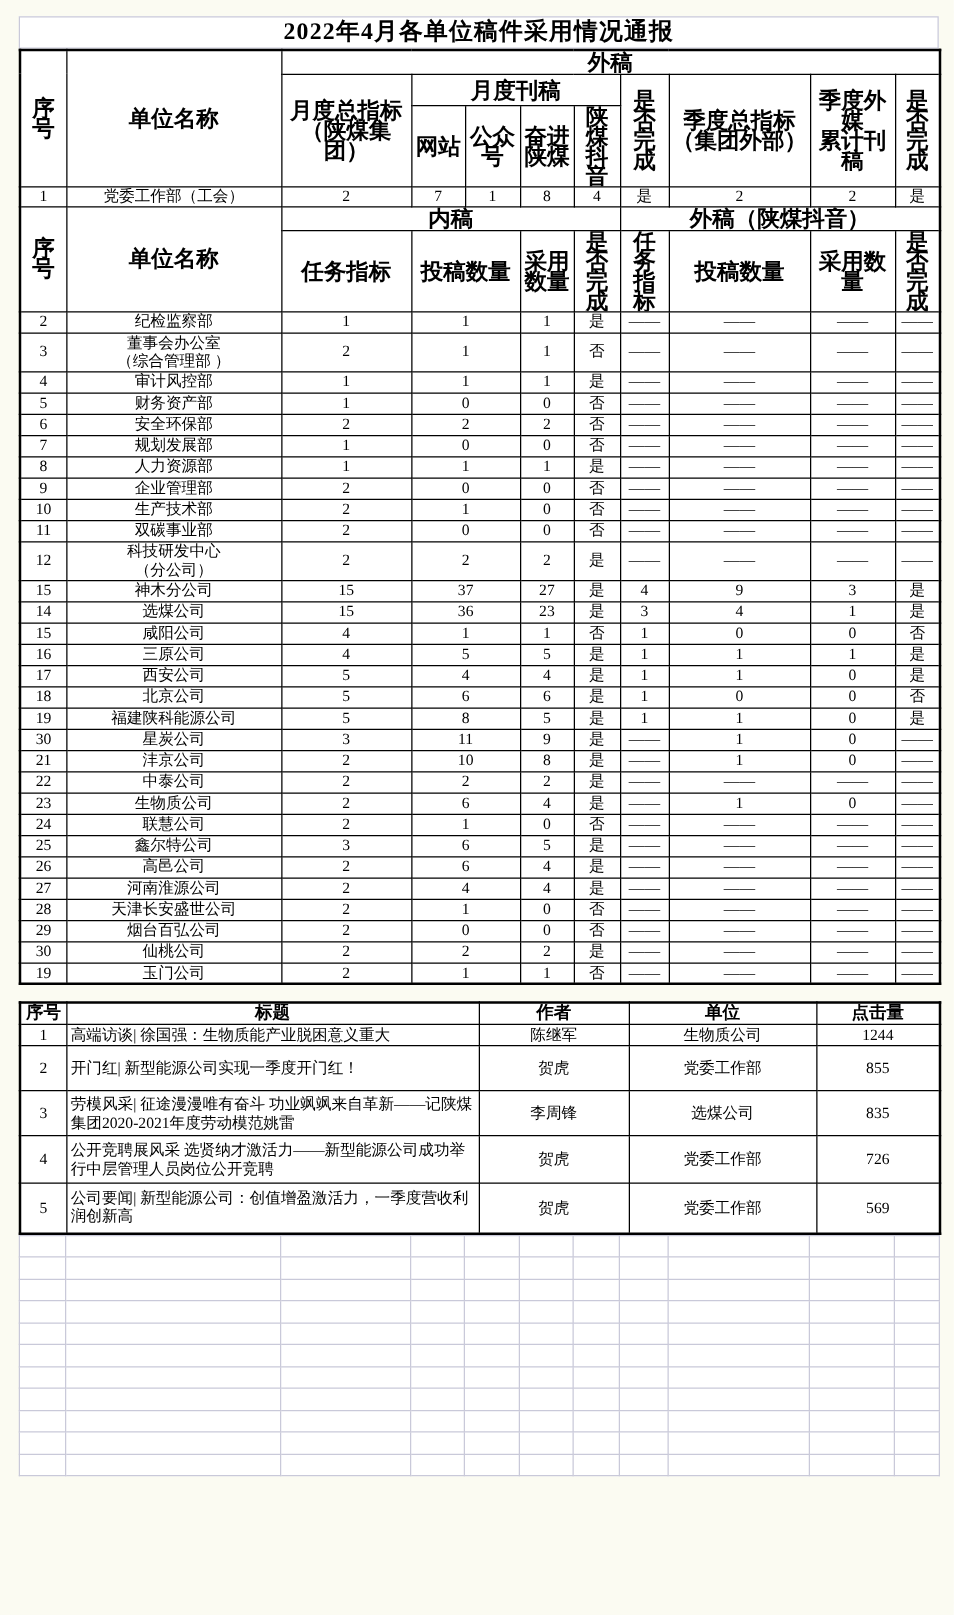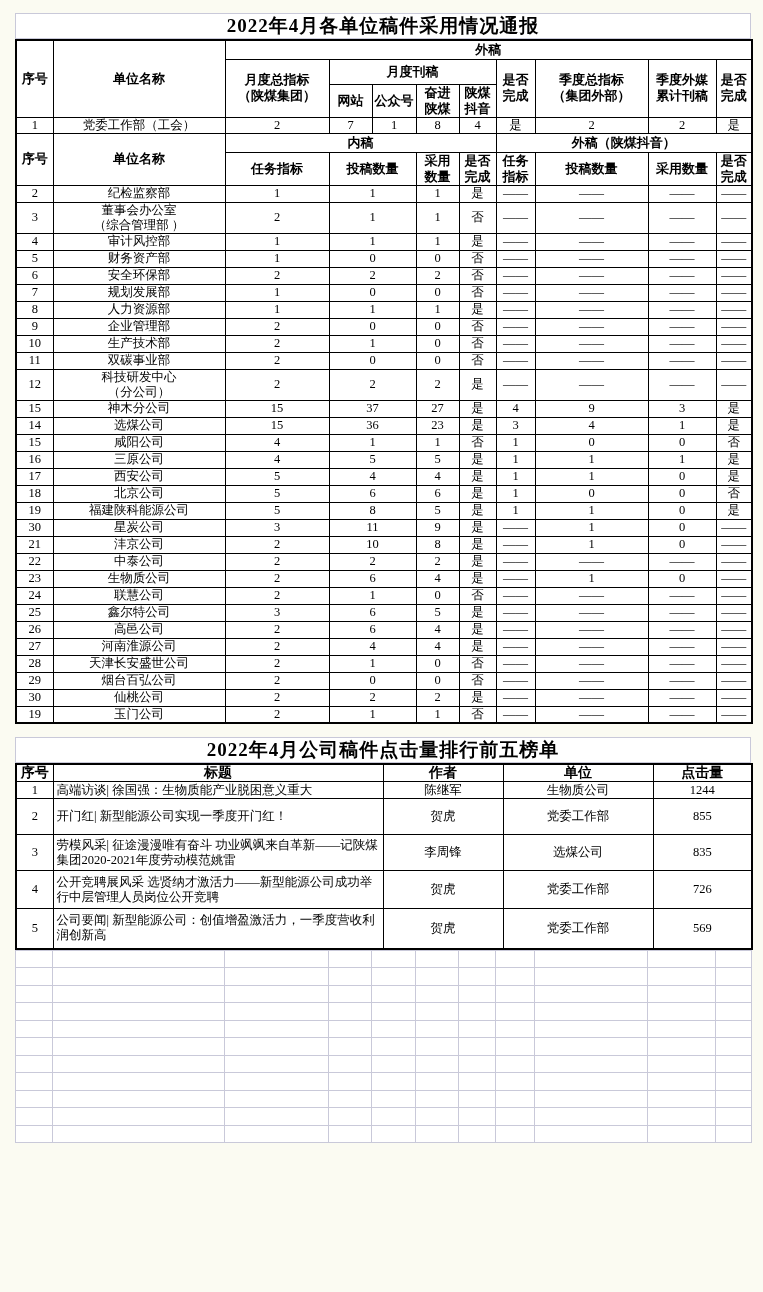--- a/index.html
+++ b/index.html
@@ -35,21 +35,21 @@
     border:2px solid #000;
   }
   table.t td {
     border:1px solid #000;
     text-align:center; vertical-align:middle;
     font-size:12.5px; line-height:15px;
     padding:0 2px;
     overflow:hidden;
     background:var(--cell-bg);
   }
-  table.t td.h { font-weight:bold; font-size:13px; white-space:pre-line; line-height:16px; }
+  table.t td.h { font-weight:bold; font-size:18px; white-space:pre-line; line-height:16px; }
   .hA1 td { height:19px; }
   .hA2 td { height:25px; }
   .hA3 td { height:32px; }
   .r1  td { height:15px; }
   .hB1 td { height:19px; border-top:2px solid #000; }
   .hB2 td { height:30px; }
   tbody.rows td { height:17px; }
   td.name { white-space:pre-line;margin-left:45px; }
 
   .gap { height:13px; }
@@ -533,21 +533,20 @@
             <td>——</td>
             <td>——</td>
             <td>——</td>
             <td>——</td>
           </tr>
         </tbody>
     </table>
 
     <div class="gap"></div>
 
-    <div class="cell-band">2022年4月公司稿件点击量排行前五榜单</div>
 
     <table class="t t2">
       <colgroup>
         <col style="width:37px">
           <col style="width:330px">
           <col style="width:120px">
         <col style="width:150px">
           <col style="width:99px">
       </colgroup>
       <tbody class="hdr">

